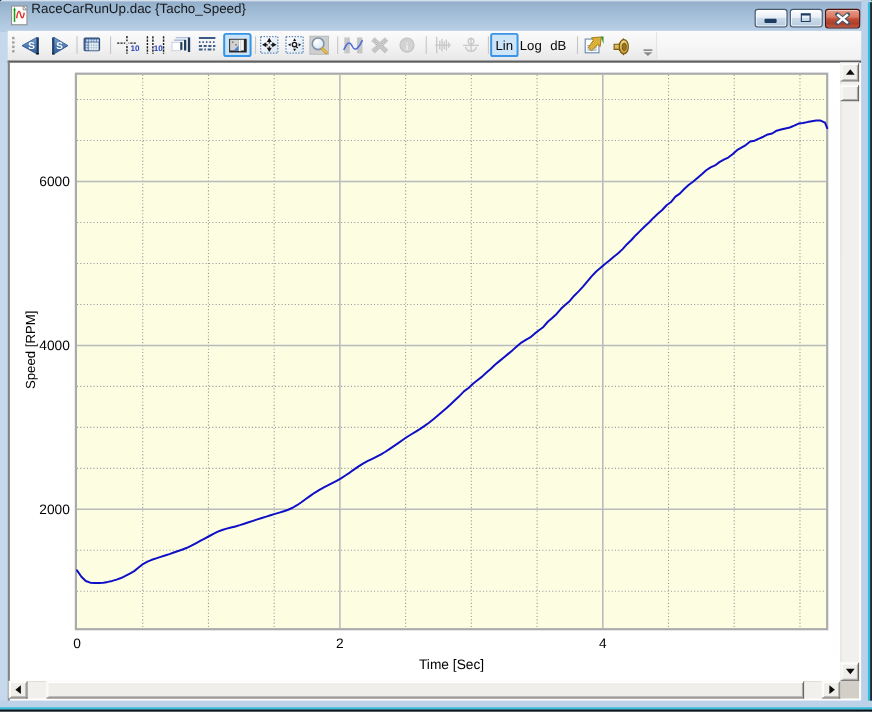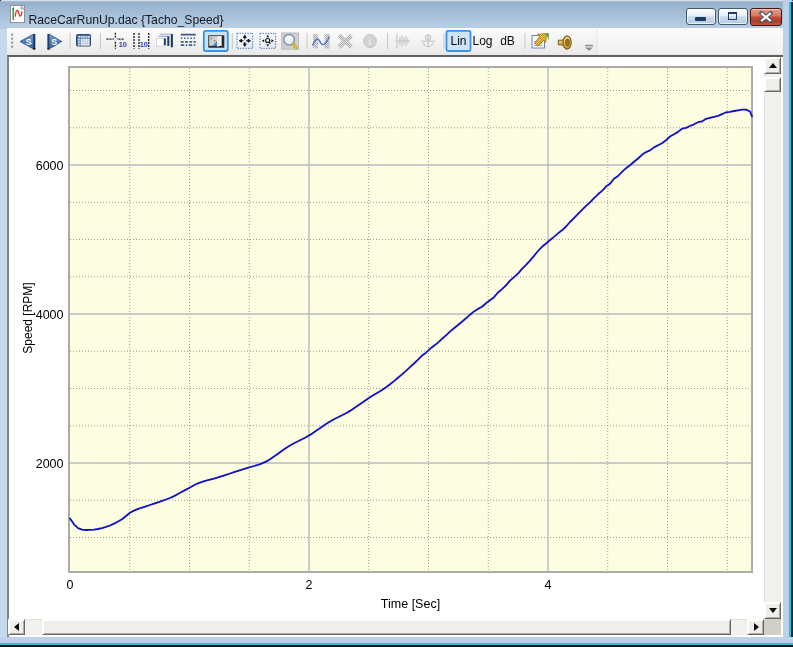--- a/index.html
+++ b/index.html
@@ -29,21 +29,21 @@
   <div class="abs" style="left:0;top:644.6px;width:793px;height:2.4px;background:#0c1216;"></div>
 
   <svg class="abs" style="left:8px;top:4px" width="20" height="21" viewBox="0 0 20 21">
     <rect x="2.5" y="1.5" width="14" height="17" fill="#ffffff" stroke="#909090" stroke-width="1"></rect>
     <path d="M 13 1.5 L 16.5 5 L 13 5 Z" fill="#e2e2e2" stroke="#909090" stroke-width="0.8"></path>
     <path d="M 5.2 4.6 L 5.2 16" stroke="#18a018" stroke-width="1.4" fill="none"></path>
     <path d="M 5.2 2.4 L 4 5.4 L 6.4 5.4 Z" fill="#18a018"></path>
     <path d="M 7.2 12.6 C 7.9 5.2 9.8 4.8 10.7 9 C 11.5 13.2 13.2 13.6 14 7.4" stroke="#dd352a" stroke-width="1.3" fill="none"></path>
   </svg>
 
-  <div class="abs" style="left:28.5px;top:13px;font-size:12.2px;color:#16191c;">RaceCarRunUp.dac {Tacho_Speed}</div>
+  <div class="abs" style="left:28.5px;top:1px;font-size:12.2px;color:#16191c;">RaceCarRunUp.dac {Tacho_Speed}</div>
 
   <div class="abs" style="left:686px;top:8px;width:30px;height:17px;border:1px solid #46586c;border-radius:3px;background:linear-gradient(180deg,#fdfefe 0%,#e9eff7 45%,#ccdbe9 52%,#b6cce0 100%);box-shadow:inset 0 0 0 1px rgba(255,255,255,0.7);box-sizing:border-box;"></div>
   <div class="abs" style="left:695px;top:17px;width:11px;height:3.5px;background:#1e3c60;border-radius:1px;"></div>
   <div class="abs" style="left:718px;top:8px;width:30px;height:17px;border:1px solid #46586c;border-radius:3px;background:linear-gradient(180deg,#fdfefe 0%,#e9eff7 45%,#ccdbe9 52%,#b6cce0 100%);box-shadow:inset 0 0 0 1px rgba(255,255,255,0.7);box-sizing:border-box;"></div>
   <div class="abs" style="left:728px;top:12px;width:9px;height:8px;border:1.5px solid #1e3c60;border-top-width:2.5px;box-sizing:border-box;background:transparent;"></div>
   <div class="abs" style="left:750px;top:8px;width:32px;height:17.5px;border:1px solid #4a120c;border-radius:3px;background:linear-gradient(180deg,#e59c8a 0%,#dd7a62 40%,#c04c36 52%,#ad402c 78%,#c2573c 100%);box-shadow:inset 0 1px 0 rgba(255,255,255,0.45);box-sizing:border-box;"></div>
   <svg class="abs" style="left:750px;top:8px;" width="32" height="18" viewBox="0 0 32 18">
     <path d="M 11.2 5.2 L 20.8 13 M 20.8 5.2 L 11.2 13" stroke="#44566a" stroke-width="4.1" stroke-linecap="round"></path>
     <path d="M 11.2 5.2 L 20.8 13 M 20.8 5.2 L 11.2 13" stroke="#ffffff" stroke-width="2.2" stroke-linecap="butt"></path>
   </svg>

